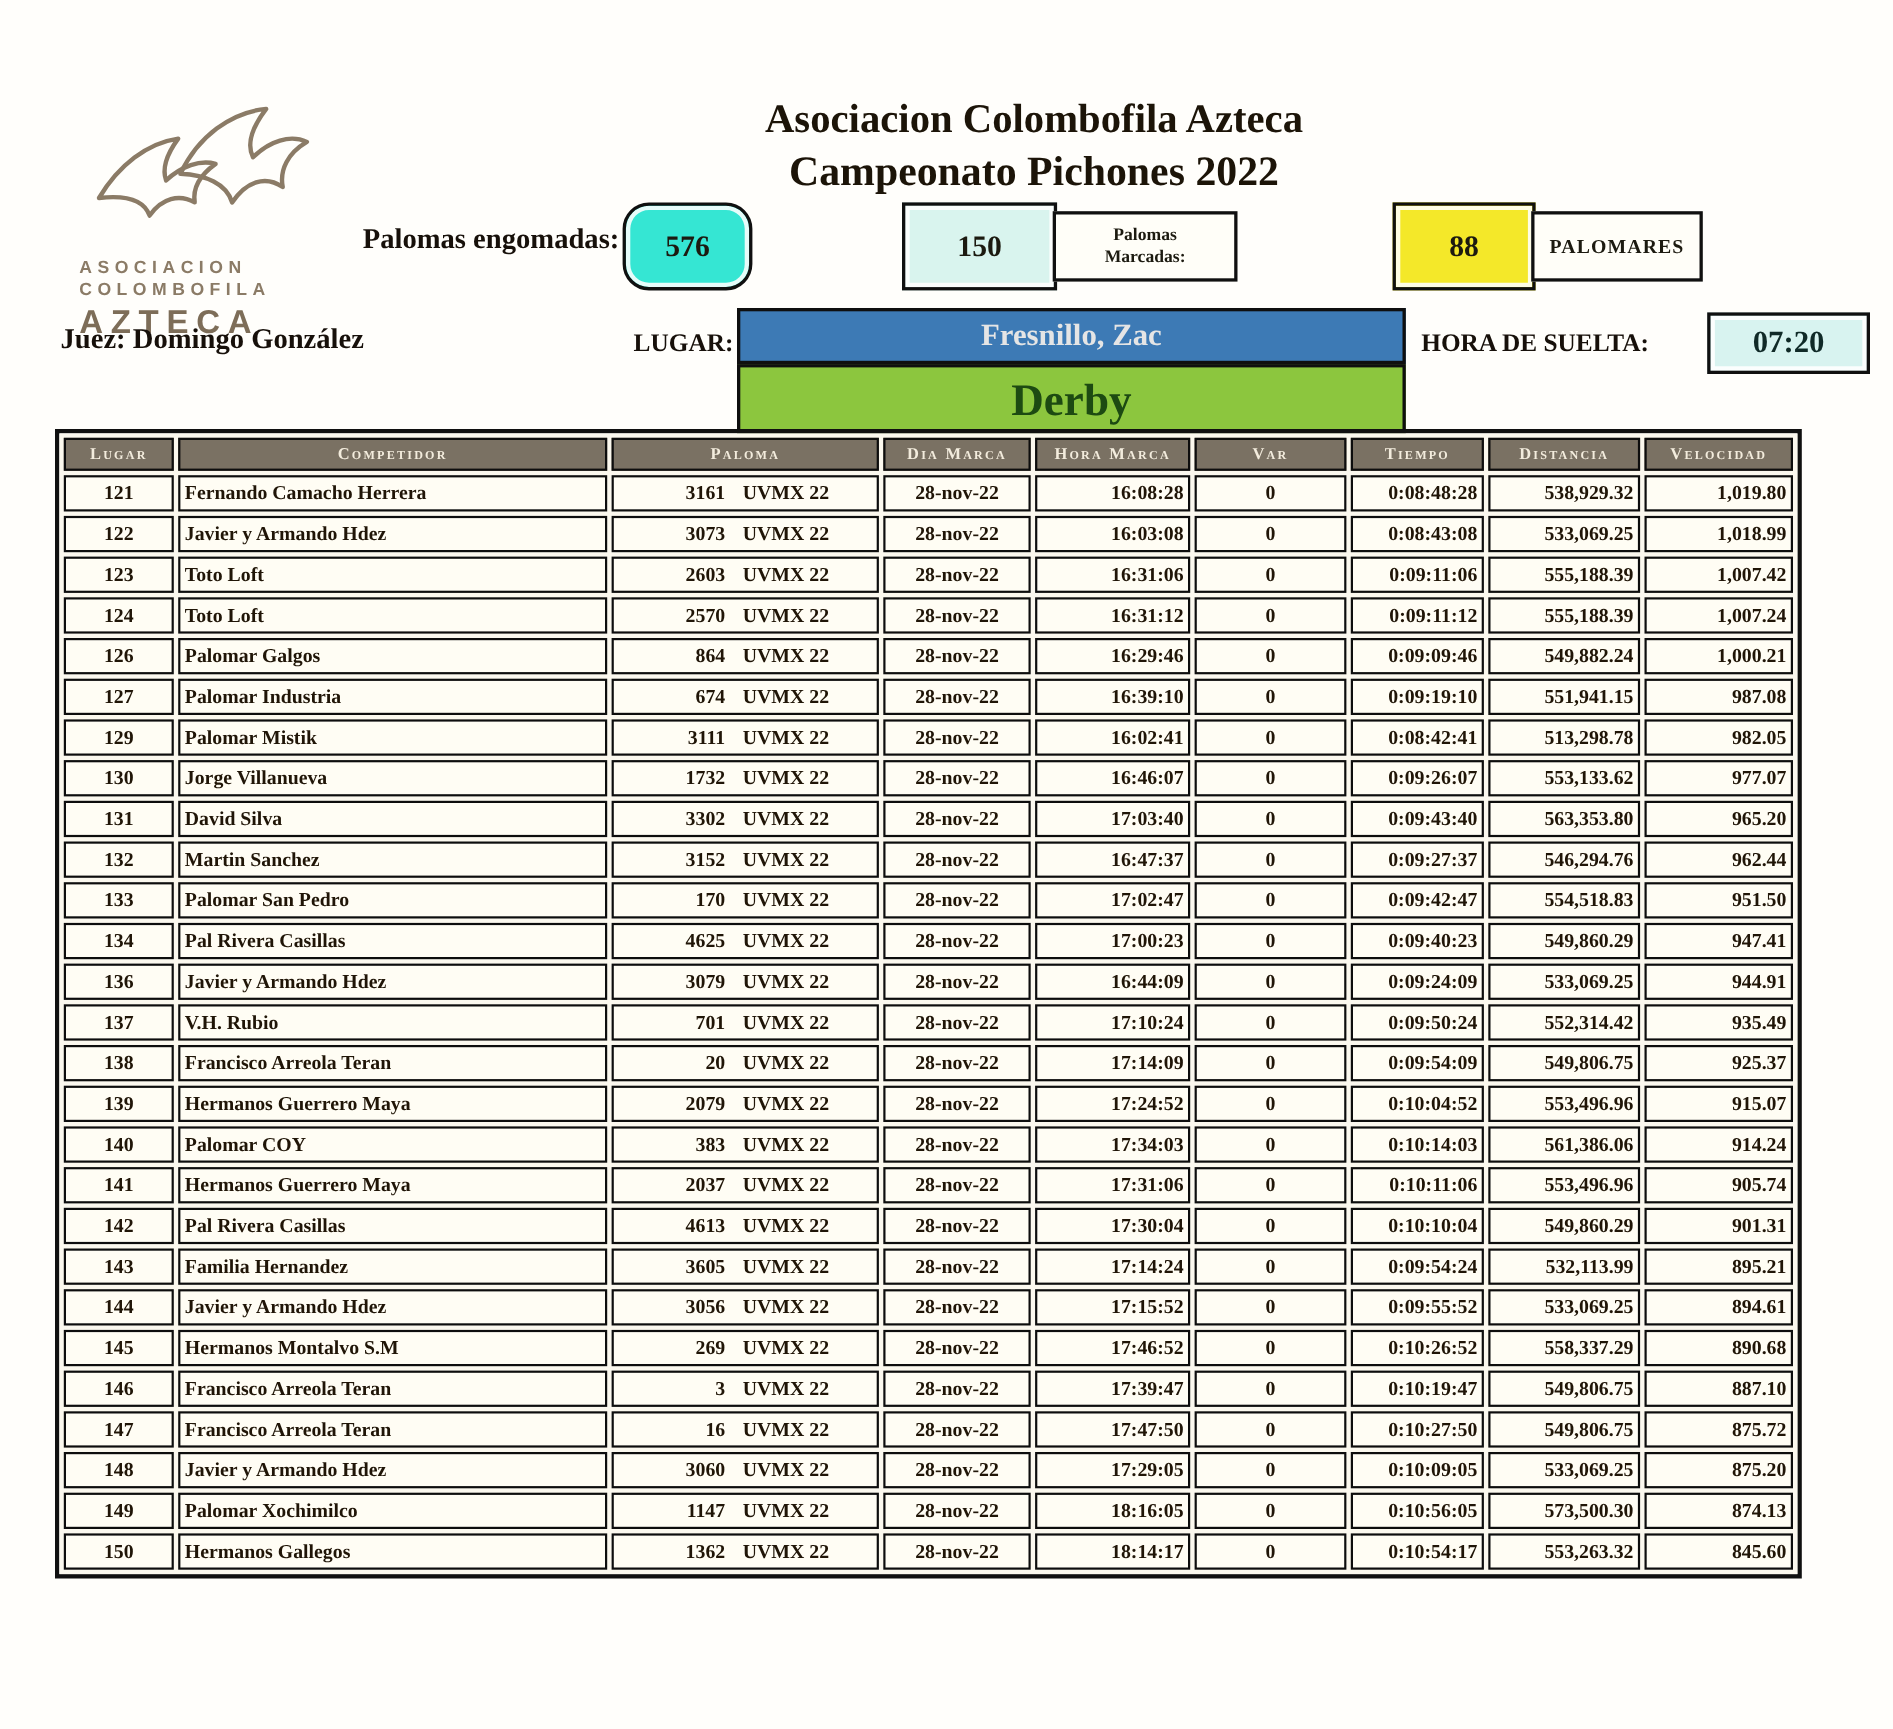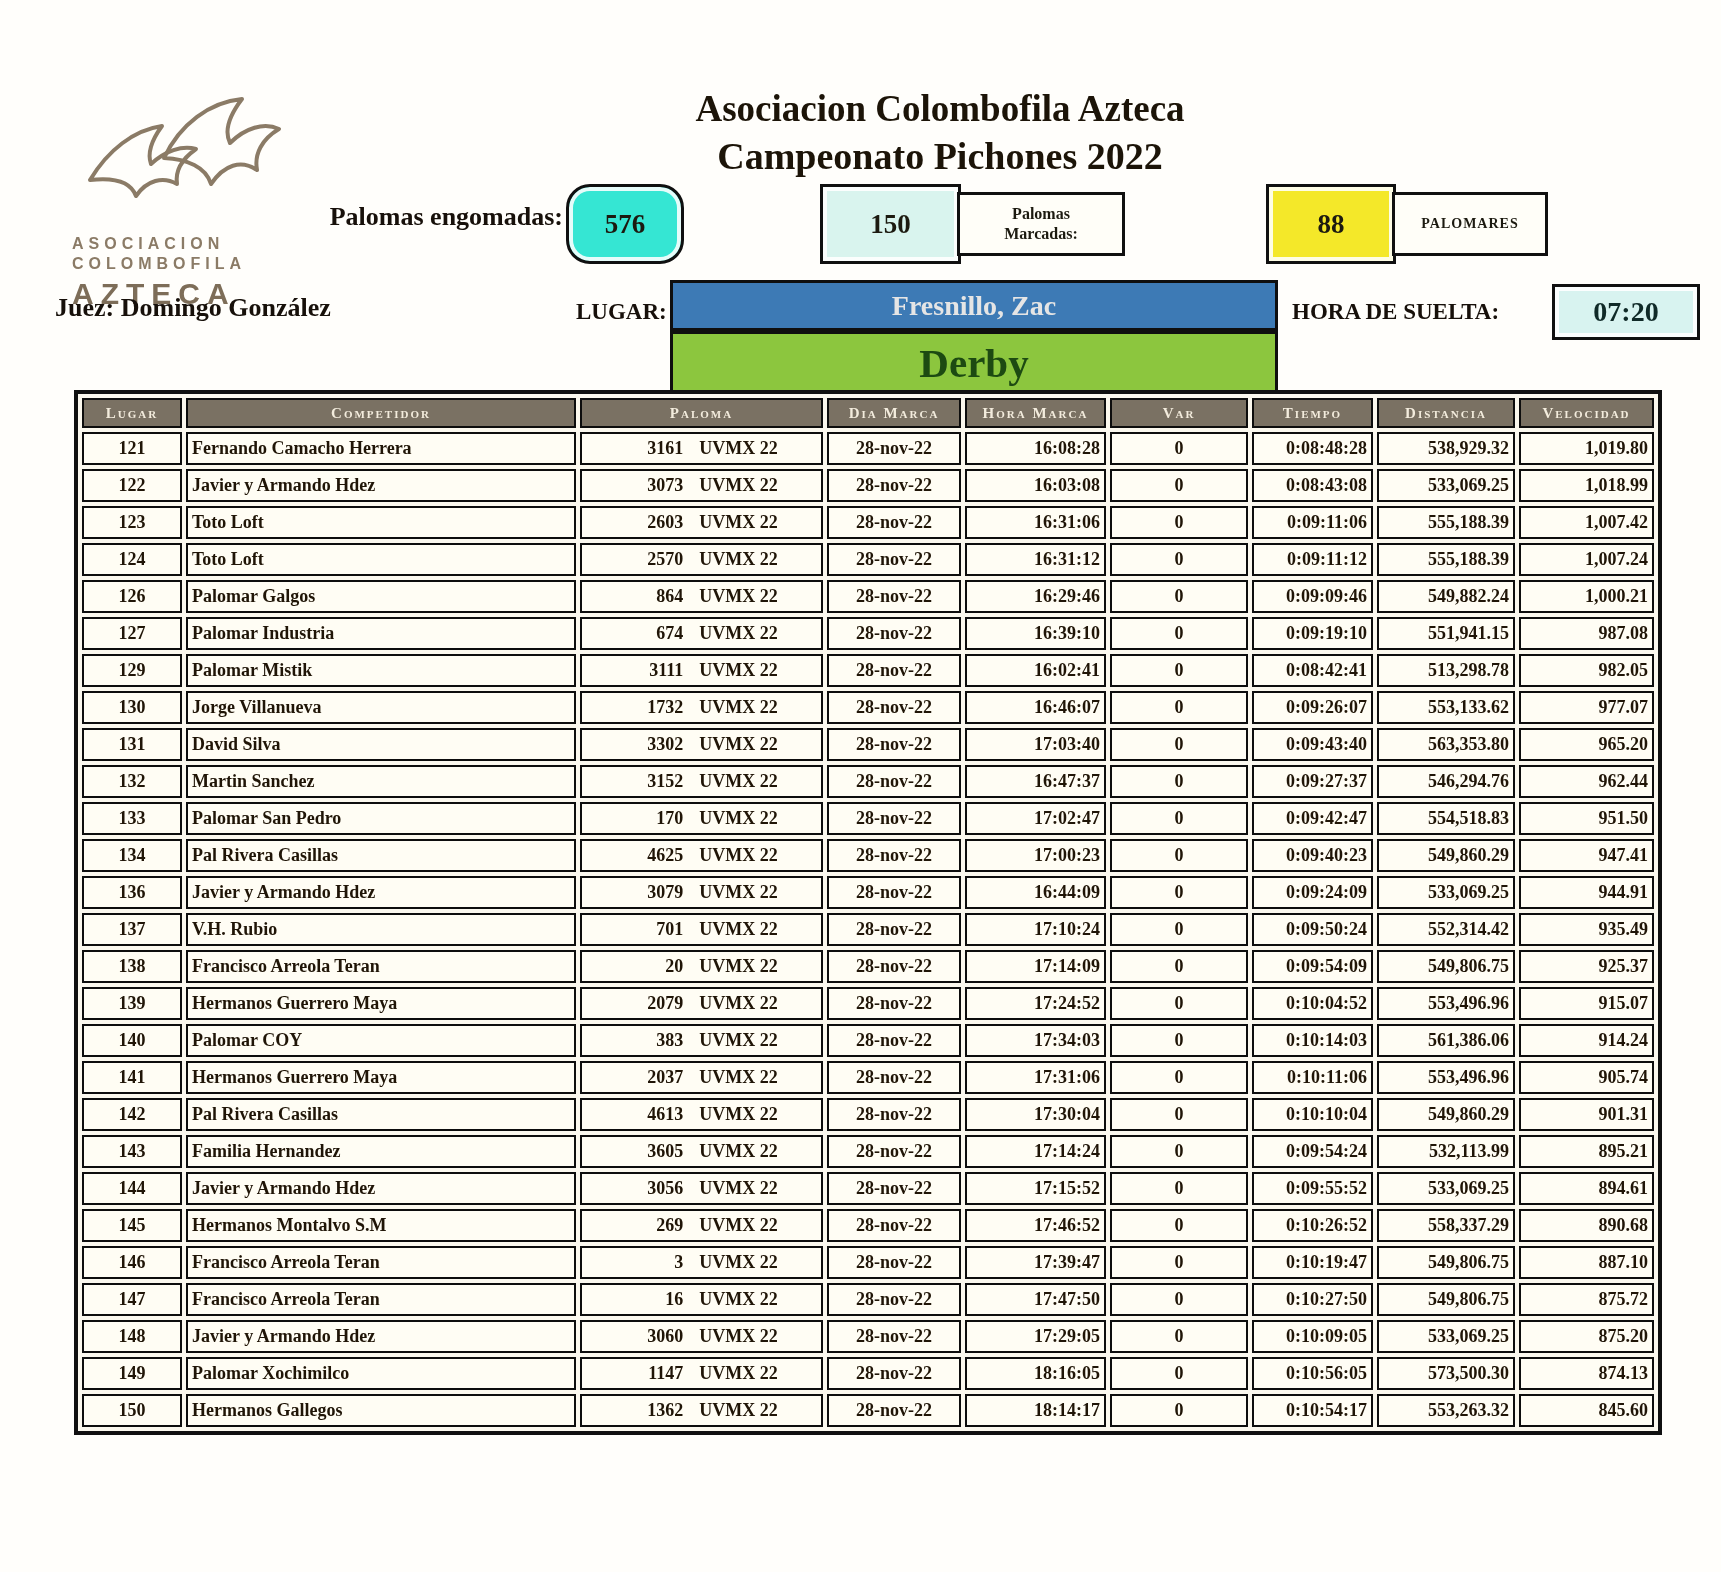--- a/index.html
+++ b/index.html
@@ -22,35 +22,35 @@
   
   .lbl{position:absolute;font-weight:bold;color:#17100a;}
   .lbl-engomadas{left:280px;top:202px;width:283px;text-align:right;font-size:26px;}
   .vbox{position:absolute;border:3px solid #101010;box-shadow:inset 0 0 0 4px rgba(255,255,255,.88);
         display:flex;align-items:center;justify-content:center;font-weight:bold;color:#1c1a10;}
   .box-576{left:566px;top:184px;width:112px;height:74px;font-size:27px;}
   .box-150{left:820px;top:184px;width:135px;height:74px;font-size:27px;}
   .box-marcadas{left:957px;top:192px;width:162px;height:58px;font-size:16px;line-height:20px;
         text-align:center;box-shadow:none;background:#fffef8;flex-direction:column;}
   .box-88{left:1266px;top:184px;width:124px;height:74px;font-size:27px;}
-  .box-palomares{left:1392px;top:192px;width:150px;height:58px;font-size:14px;letter-spacing:1px;
+  .box-palomares{left:1392px;top:192px;width:150px;height:58px;font-size:18px;letter-spacing:1px;
         box-shadow:none;background:#fffef8;}
 
   
   .lbl-juez{left:55px;top:293px;font-size:26px;}
   .lbl-lugar{left:576px;top:299px;font-size:23px;}
   .bar-lugar{position:absolute;left:670px;top:280px;width:602px;height:45px;border:3px solid #0f0f0f;
         display:flex;align-items:center;justify-content:center;font-size:28px;font-weight:bold;color:#e5e5e5;}
   .lbl-hora{left:1292px;top:299px;font-size:23px;}
   .box-0720{left:1552px;top:284px;width:142px;height:50px;font-size:28px;color:#102a28;}
   .bar-derby{position:absolute;left:670px;top:331px;width:602px;height:57px;border:3px solid #0f0f0f;
         display:flex;align-items:center;justify-content:center;font-size:41px;font-weight:bold;color:#1d4a12;}
 
   
-  .tablewrap{position:absolute;left:50px;top:390px;border:4px solid #101010;background:#0c4a6e;padding:0px;margin-left:24px;}
+  .tablewrap{position:absolute;left:50px;top:390px;border:4px solid #101010;background:#0c4a6e;padding:0px;}
   table.results{border-collapse:separate;border-spacing:4px;table-layout:fixed;background:#fbf8ee;}
   table.results th{background:#7a7163;color:#f3ecdd;border:2px solid #0d0d0d;height:26px;
         font-size:15px;font-weight:bold;font-variant:small-caps;letter-spacing:2px;padding:0 2px;}
   table.results td{background:#fffdf4;border:2px solid #0d0d0d;height:29px;
         font-size:18px;font-weight:bold;color:#201507;padding:0 4px;overflow:hidden;white-space:nowrap;}
   td.c-lugar{color:#91806a;text-align:center;font-weight:600;}
   td.c-comp{text-align:left;padding-left:8px;}
   td.c-paloma .paloma-wrap{display:flex;justify-content:center;gap:16px;}
   td.c-paloma .ring{display:inline-block;width:58px;text-align:right;}
   td.c-dia{text-align:center;padding-right:8px;}

